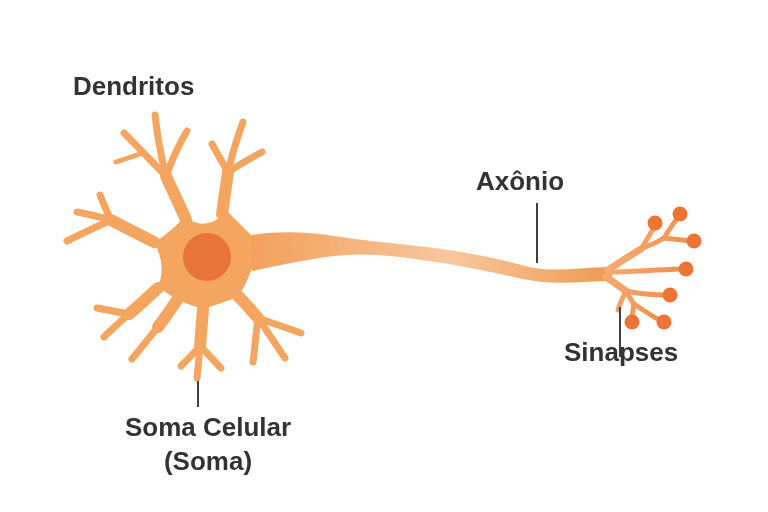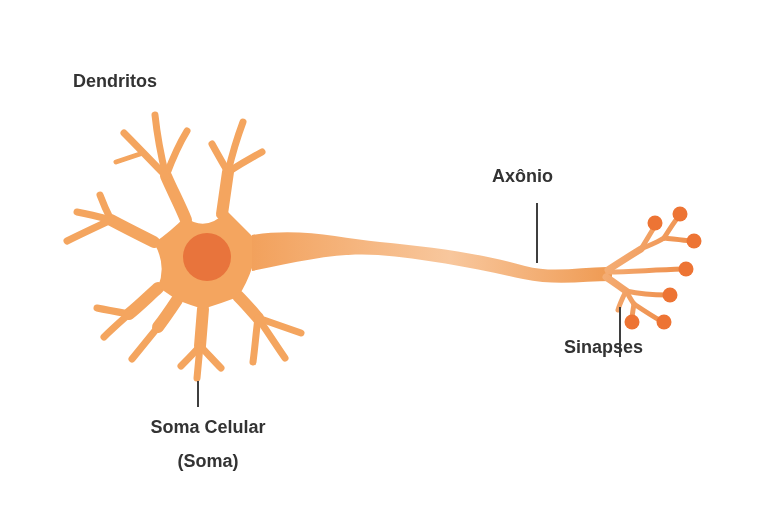--- a/index.html
+++ b/index.html
@@ -26,27 +26,27 @@
   .subtwig{ stroke-width: 5px; }
   .dend   { fill: none; stroke-linecap: round; stroke-linejoin: round; }
   .term   { fill: none; stroke-linecap: round; stroke-linejoin: round; }
   .term-trunk { stroke-width: 7px; }
   .term-twig  { stroke-width: 5px; }
   .pointer { stroke-width: 2px; }
   
   .label {
     position: absolute;
     font-weight: 700;
-    font-size: 18px;
+    font-size: 26px;
     color: #333333;
     white-space: nowrap;
     letter-spacing: 0px;
   }
   .label-dendritos { left: 73px;  top: 71px; }
-  .label-axonio    { left: 492px; top: 166px; }
+  .label-axonio    { left: 476px; top: 166px; }
   .label-sinapses  { left: 564px; top: 337px; }
   .label-soma {
     left: 108px;
     top: 410px;
     width: 200px;
     text-align: center;
     white-space: normal;
     line-height: 34px;
   }
 </style>

